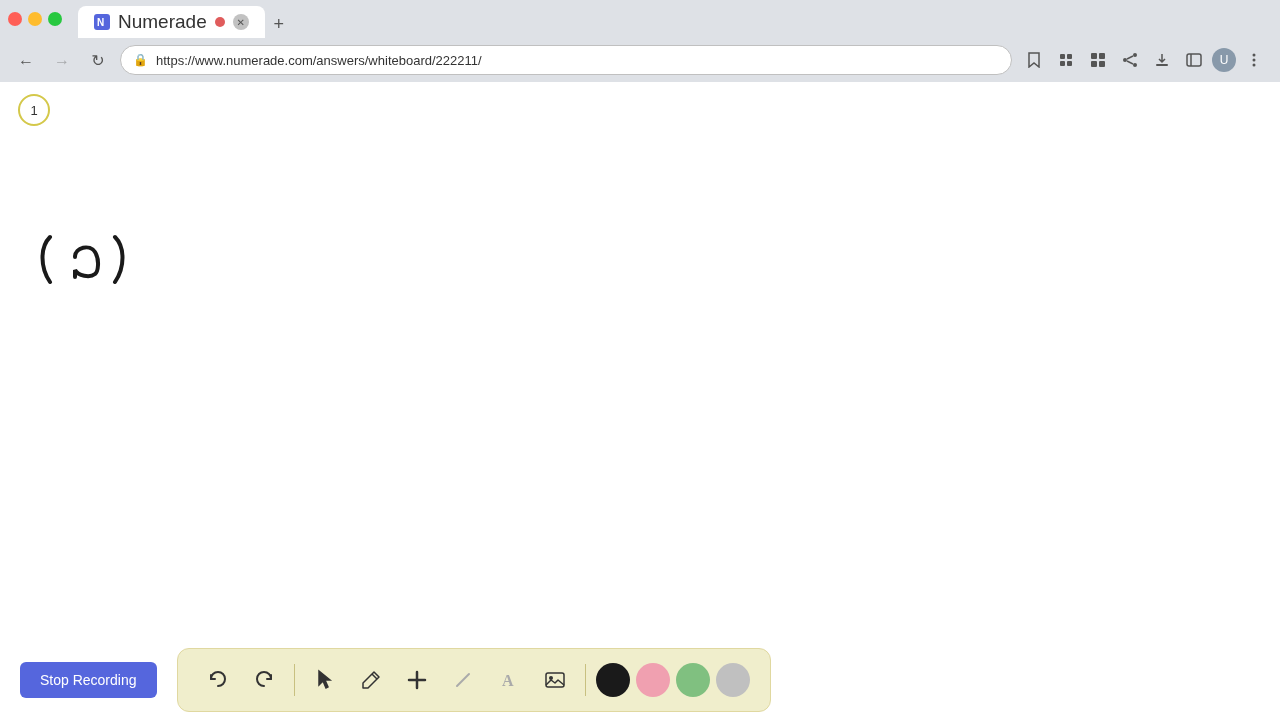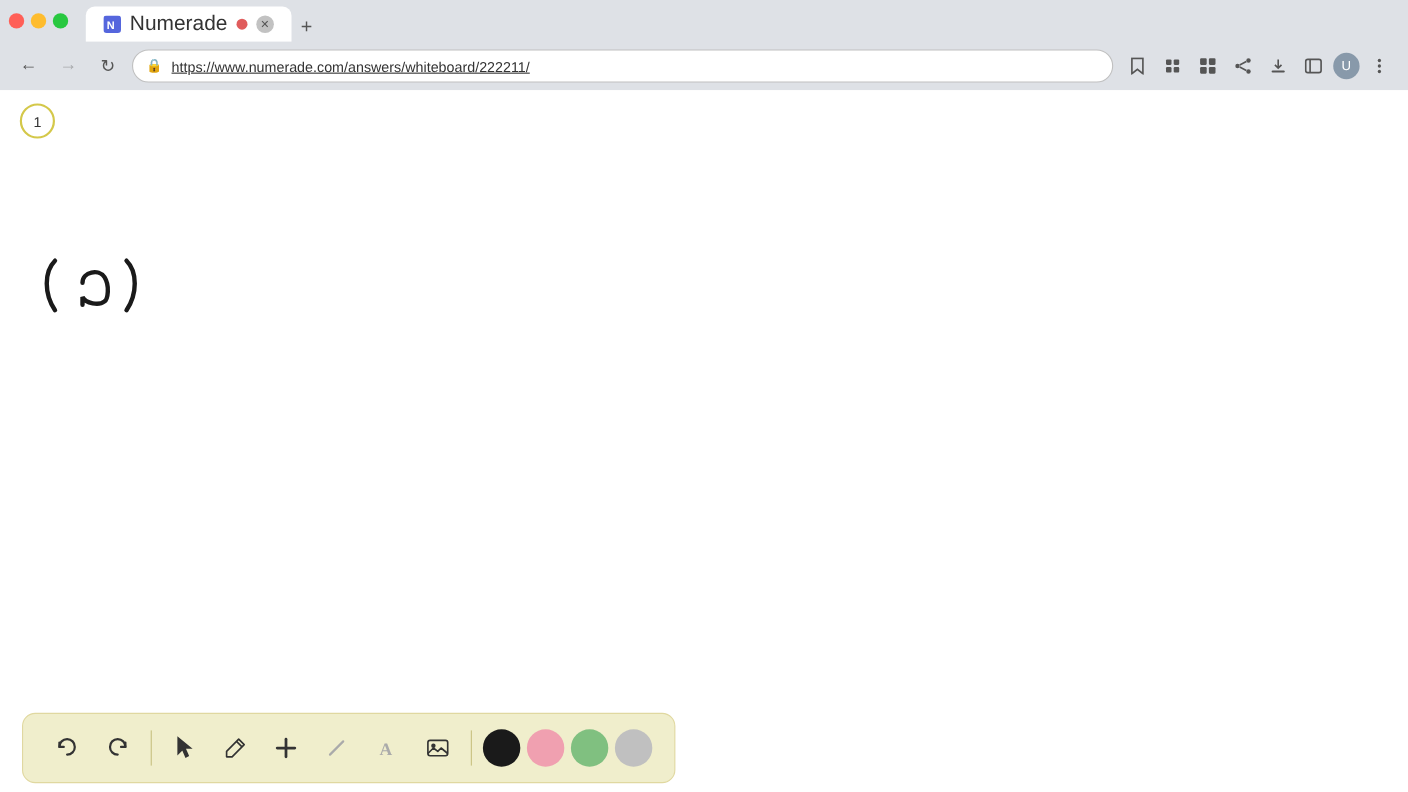--- a/index.html
+++ b/index.html
@@ -23,21 +23,21 @@
     .tab-close { width: 16px; height: 16px; border-radius: 50%; background: #c2c2c2; border: none; cursor: pointer; display: flex; align-items: center; justify-content: center; font-size: 10px; color: #555; }
     .new-tab-btn { width: 28px; height: 28px; border: none; background: transparent; cursor: pointer; font-size: 18px; color: #555; display: flex; align-items: center; justify-content: center; border-radius: 50%; }
     .tab-indicator { width: 10px; height: 10px; border-radius: 50%; background: #e05c5c; flex-shrink: 0; }
 
     
     .address-bar-row { height: 44px; background: #dee1e6; display: flex; align-items: center; padding: 0 12px; gap: 8px; }
     .nav-btn { width: 28px; height: 28px; border: none; background: transparent; cursor: pointer; border-radius: 50%; display: flex; align-items: center; justify-content: center; color: #555; font-size: 16px; }
     .nav-btn.disabled { opacity: 0.4; cursor: default; }
     .address-bar { flex: 1; height: 30px; background: #ffffff; border-radius: 15px; display: flex; align-items: center; padding: 0 12px; gap: 8px; border: 1px solid #c0c0c0; }
     .address-lock { font-size: 12px; color: #555; }
-    .address-text { flex: 1; font-size: 13px; color: #333; text-decoration: underline; }
+    .address-text { flex: 1; font-size: 13px; color: #333; }
     .toolbar-icons { display: flex; align-items: center; gap: 4px; }
     .toolbar-icon-btn { width: 28px; height: 28px; border: none; background: transparent; cursor: pointer; border-radius: 4px; display: flex; align-items: center; justify-content: center; font-size: 14px; color: #555; }
     .profile-icon { width: 24px; height: 24px; border-radius: 50%; background: #8899aa; display: flex; align-items: center; justify-content: center; font-size: 12px; color: white; }
 
     
     .page-content { flex: 1; background: #ffffff; position: relative; overflow: hidden; }
 
     
     .whiteboard { width: 100%; height: 100%; background: #ffffff; position: relative; }
 
@@ -167,20 +167,21 @@
           <path d="M20 15 C10 25, 10 45, 20 60" stroke="#1a1a1a" stroke-width="4" fill="none" stroke-linecap="round"></path>
 
           <path d="M45 35 C45 25, 60 22, 65 30 C70 38, 68 50, 65 52 C60 56, 48 54, 45 48 L45 55" stroke="#1a1a1a" stroke-width="4" fill="none" stroke-linecap="round"></path>
 
           <path d="M85 15 C95 25, 95 45, 85 60" stroke="#1a1a1a" stroke-width="4" fill="none" stroke-linecap="round"></path>
         </svg>
       </div>
 
       <div class="bottom-toolbar-wrapper">
 
+        <button class="stop-recording-btn">Stop Recording</button>
 
         <div class="drawing-toolbar">
 
           <button class="tool-btn" title="Undo">
             <svg width="22" height="22" viewBox="0 0 22 22">
                 <path d="M4 10 C4 6, 7 3, 11 3 C15 3, 18 6, 18 10 C18 14, 15 17, 11 17" stroke="#333" stroke-width="2" fill="none" stroke-linecap="round"></path>
                 <polyline points="4,6 4,10 8,10" stroke="#333" stroke-width="2" fill="none" stroke-linecap="round" stroke-linejoin="round"></polyline>
               </svg>
           </button>
 

